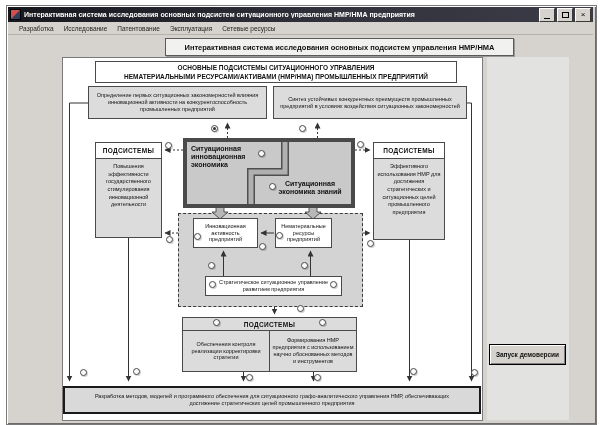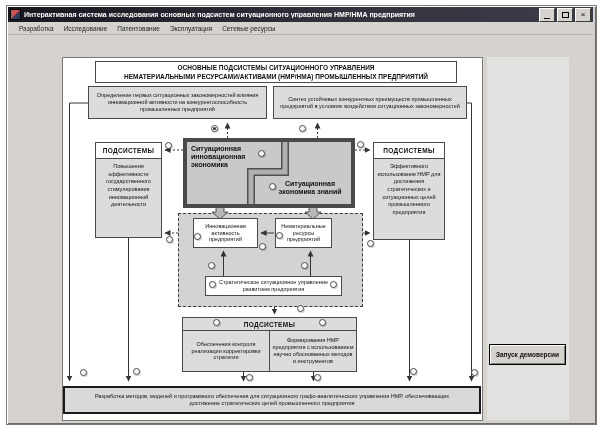--- a/index.html
+++ b/index.html
@@ -106,20 +106,21 @@
   </div>
 
   <div class="menubar">
     <span class="menu-item">Разработка</span>
     <span class="menu-item">Исследование</span>
     <span class="menu-item">Патентование</span>
     <span class="menu-item">Эксплуатация</span>
     <span class="menu-item">Сетевые ресурсы</span>
   </div>
 
+  <div class="header-band">Интерактивная система исследования основных подсистем управления НМР/НМА</div>
 
   <div class="panel"></div>
   <div class="right-strip"></div>
 
   <div class="dashed-container"></div>
 
   <svg class="connectors">
     <defs>
       <marker id="ah" markerWidth="7" markerHeight="7" refX="5.5" refY="3" orient="auto">
         <path d="M0,0 L6,3 L0,6 Z" fill="#333"></path>

